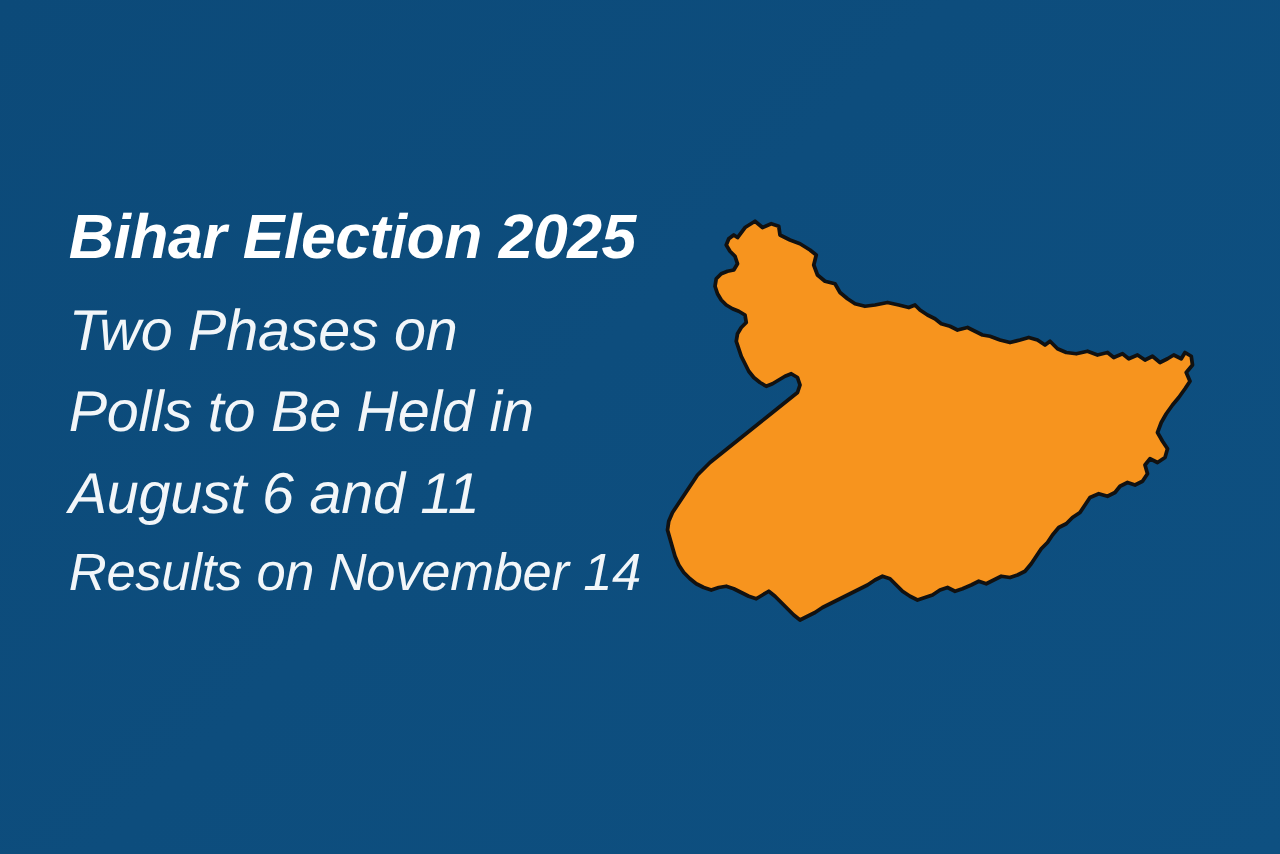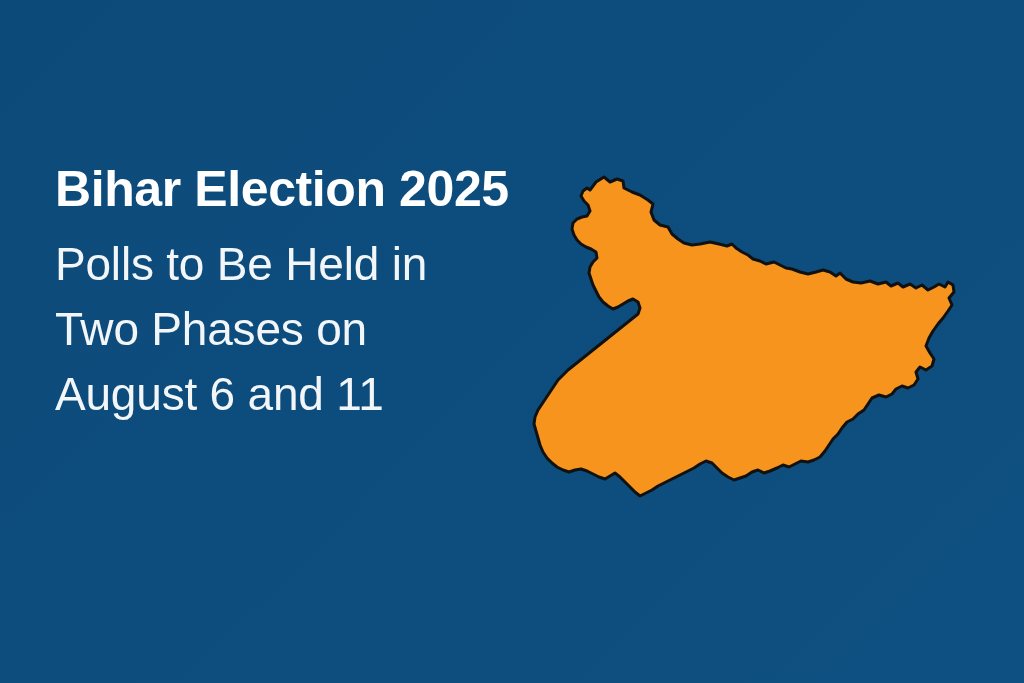--- a/index.html
+++ b/index.html
@@ -10,20 +10,21 @@
   }
   body {
     font-family: "Liberation Sans", sans-serif;
   }
   .poster {
     position: relative;
     width: 1024px;
     height: 683px;
     overflow: hidden;
     background: linear-gradient(135deg, #0c4a79 0%, #0d4d7d 45%, #0e5081 100%);
+    font-style: italic;
   }
   .text-block {
     position: absolute;
     left: 55px;
     top: 160px;
     width: 520px;
   }
   .headline {
     color: #ffffff;
     font-size: 50px;
@@ -65,24 +66,25 @@
   }
 </style>
 </head>
 <body>
 
 <div class="poster">
 
   <div class="text-block">
     <h1 class="headline">Bihar Election 2025</h1>
 
+    <p class="subhead">Two Phases on</p>
     <p class="subhead">Polls to Be Held in</p>
-    <p class="subhead">Two Phases on</p>
     <p class="subhead">August 6 and 11</p>
 
+    <p class="results-line">Results on November 14</p>
   </div>
 
   <div class="map-wrap">
     <svg viewBox="0 0 470 350" xmlns="http://www.w3.org/2000/svg">
       <path fill="#f7941e" stroke="#111111" stroke-width="3" stroke-linejoin="round" stroke-linecap="round" d="M 70 30
                L 76 22
                L 84 17
                L 90 22
                L 97 19
                L 103 21

